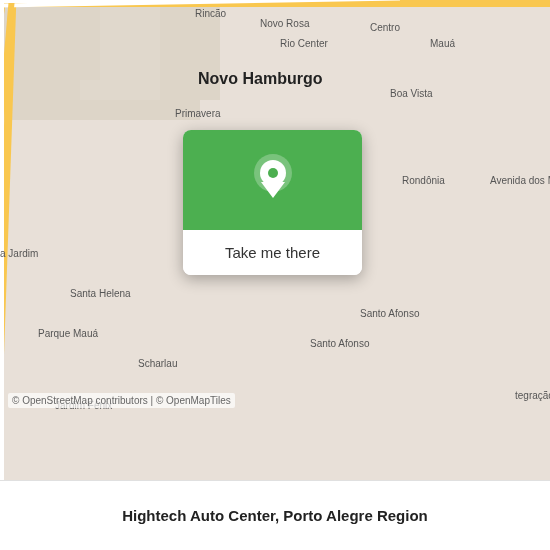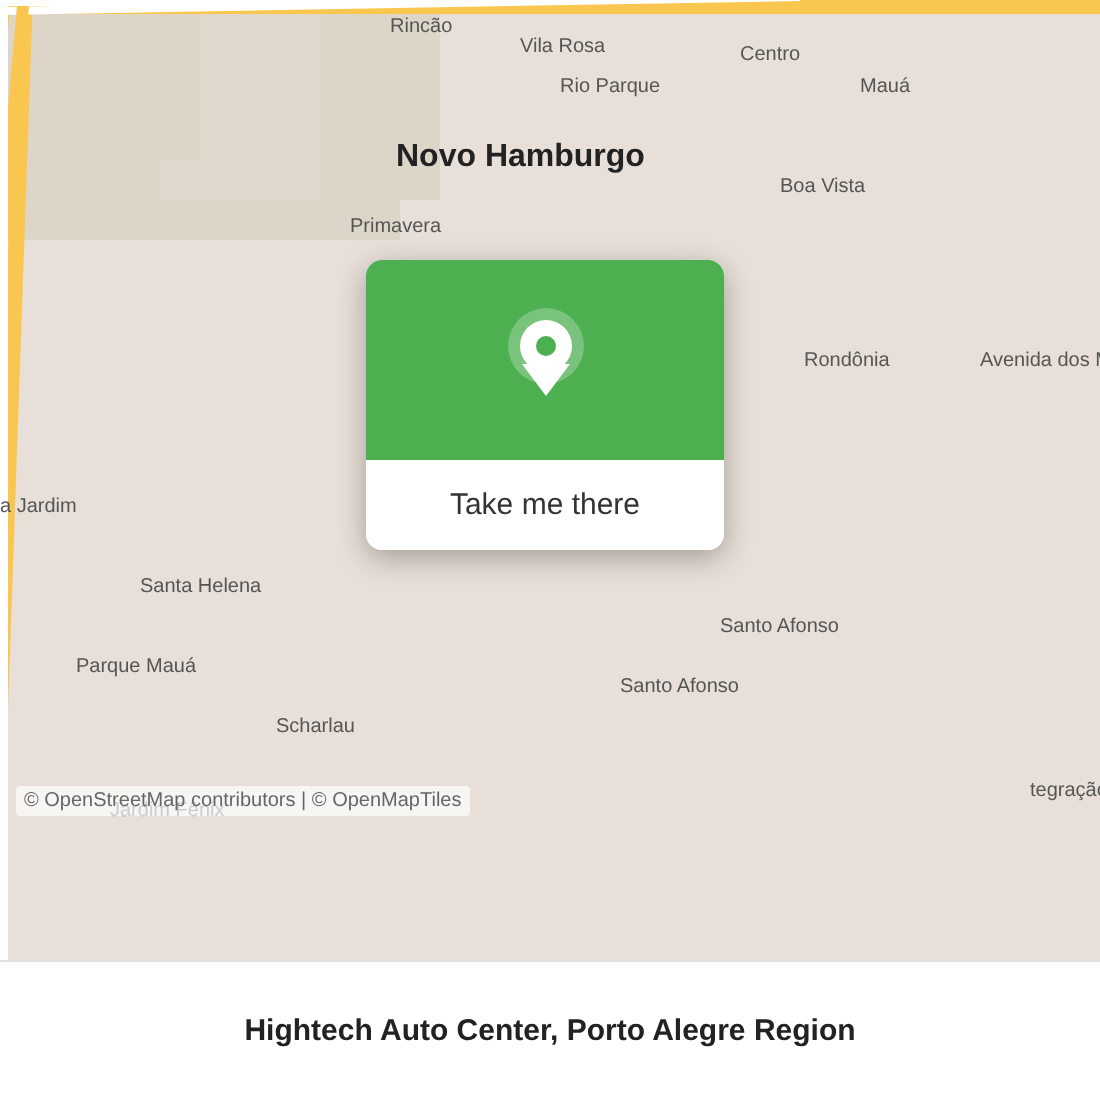--- a/index.html
+++ b/index.html
@@ -197,22 +197,22 @@
   <div class="road" style="top:100;left:0;width:200px;height:3px;"></div>
   <div class="road" style="top:155;left:160;width:200px;height:3px;"></div>
   <div class="road" style="top:310;left:0;width:180px;height:3px;"></div>
   <div class="road" style="top:380;left:100;width:200px;height:3px;"></div>
   <div class="road" style="top:60;left:330;width:3px;height:180px;"></div>
   <div class="road" style="top:0;left:390;width:3px;height:160px;"></div>
   <div class="road" style="top:200;left:370;width:3px;height:150px;"></div>
 
   <div id="map-labels-container">
   <div class="map-label" style="top: 8px; left: 195px;">Rincão</div>
-      <div class="map-label" style="top: 18px; left: 260px;">Vila Rosa</div>
-      <div class="map-label" style="top: 38px; left: 280px;">Rio Parque</div>
+      <div class="map-label" style="top: 18px; left: 260px;">Novo Rosa</div>
+      <div class="map-label" style="top: 38px; left: 280px;">Rio Center</div>
       <div class="map-label" style="top: 22px; left: 370px;">Centro</div>
       <div class="map-label" style="top: 38px; left: 430px;">Mauá</div>
       <div class="map-label" style="top: 70px; left: 198px; font-size: 16px; font-weight: 700; color: rgb(34, 34, 34);">Novo Hamburgo</div>
       <div class="map-label" style="top: 108px; left: 175px; text-align: right;">Primavera</div>
       <div class="map-label" style="top: 88px; left: 390px;">Boa Vista</div>
       <div class="map-label" style="top: 175px; left: 390px; padding-left: 12px;">Rondônia</div>
       <div class="map-label" style="top: 258px; left: 268px;">Liberdade</div>
       <div class="map-label" style="top: 288px; left: 70px;">Santa Helena</div>
       <div class="map-label" style="top: 308px; left: 360px;">Santo Afonso</div>
       <div class="map-label" style="top: 338px; left: 310px;">Santo Afonso</div>

